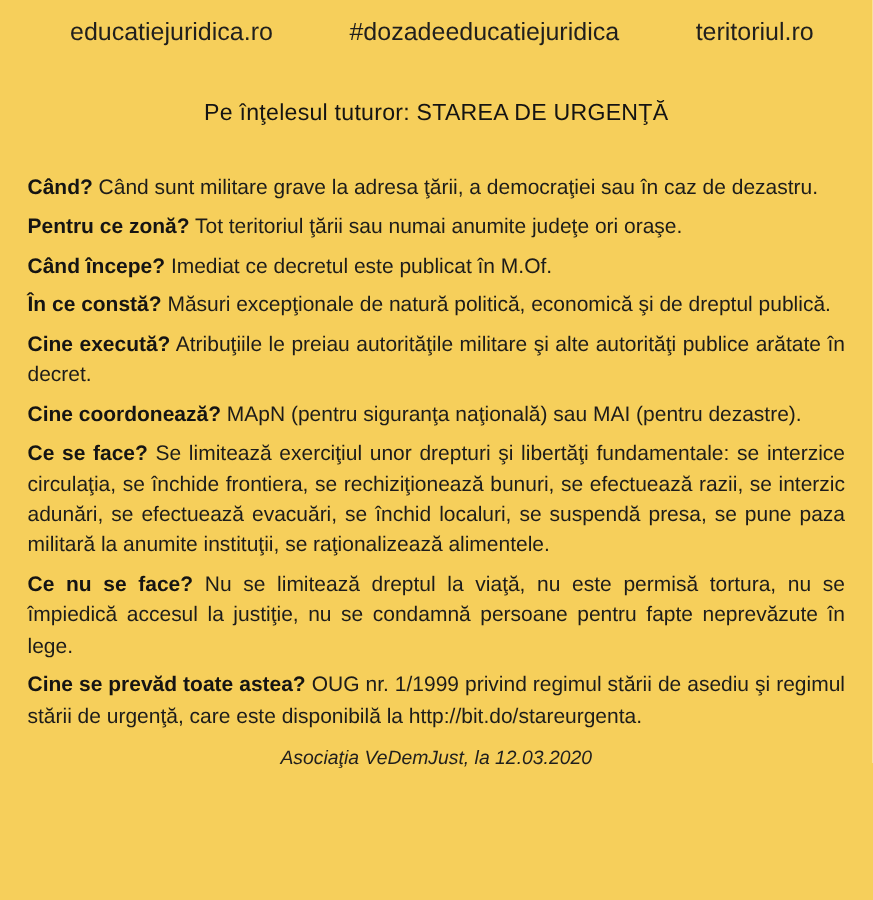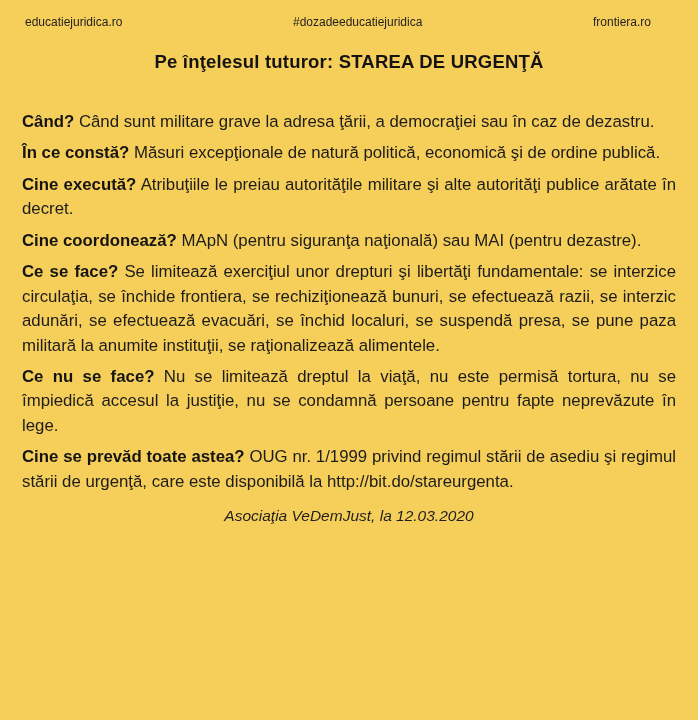--- a/index.html
+++ b/index.html
@@ -13,30 +13,30 @@
     height: 720px;
     background: #f6cf5b;
     color: #1d1c1a;
     overflow: hidden;
     box-sizing: border-box;
   }
   .header {
     display: flex;
     justify-content: space-between;
     align-items: flex-end;
-    padding: 15px 47px 0 25px;
-    font-size: 12px;
+    padding: 15px 47px 0 56px;
+    font-size: 20px;
     color: #201f1d;
   }
   .title {
     text-align: center;
-    font-weight: bold;
+    font-weight: normal;
     font-size: 18.5px;
     letter-spacing: 0.2px;
-    margin-top: 22px;
+    margin-top: 41px;
     color: #151413;
   }
   .content {
     padding: 37px 22px 0 22px;
     font-size: 16.8px;
     line-height: 1.455;
   }
   p.qa {
     margin: 0 0 7px 0;
     text-align: justify;
@@ -54,33 +54,41 @@
   }
 </style>
 </head>
 <body>
 
 <div class="page">
 
   <div class="header">
     <span>educatiejuridica.ro</span>
     <span>#dozadeeducatiejuridica</span>
-    <span>frontiera.ro</span>
+    <span>teritoriul.ro</span>
   </div>
 
   <div class="title">Pe înţelesul tuturor: STAREA DE URGENŢĂ</div>
 
   <div class="content">
     <p class="qa">
       <strong>Când?</strong>
       <span>Când sunt militare grave la adresa ţării, a democraţiei sau în caz de dezastru.</span>
     </p>
     <p class="qa">
+      <strong>Pentru ce zonă?</strong>
+      <span>Tot teritoriul ţării sau numai anumite judeţe ori oraşe.</span>
+    </p>
+    <p class="qa">
+      <strong>Când începe?</strong>
+      <span>Imediat ce decretul este publicat în M.Of.</span>
+    </p>
+    <p class="qa">
       <strong>În ce constă?</strong>
-      <span>Măsuri excepţionale de natură politică, economică şi de ordine publică.</span>
+      <span>Măsuri excepţionale de natură politică, economică şi de dreptul publică.</span>
     </p>
     <p class="qa">
       <strong>Cine execută?</strong>
       <span>Atribuţiile le preiau autorităţile militare şi alte autorităţi publice arătate în decret.</span>
     </p>
     <p class="qa">
       <strong>Cine coordonează?</strong>
       <span>MApN (pentru siguranţa naţională) sau MAI (pentru dezastre).</span>
     </p>
     <p class="qa">

